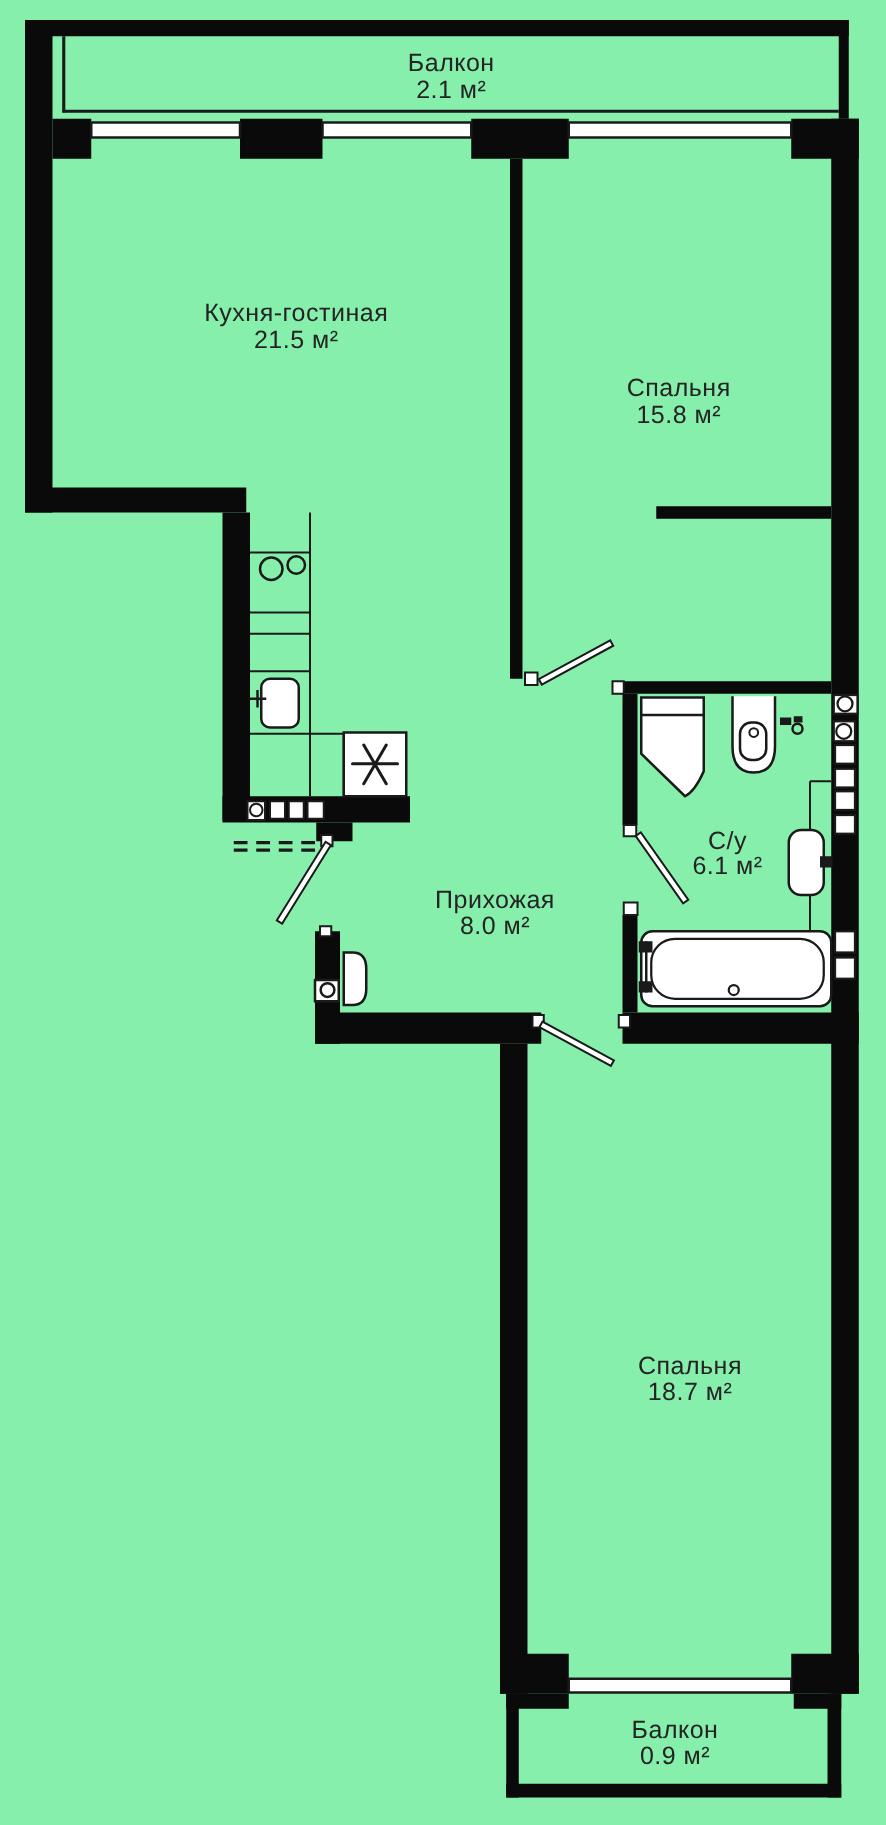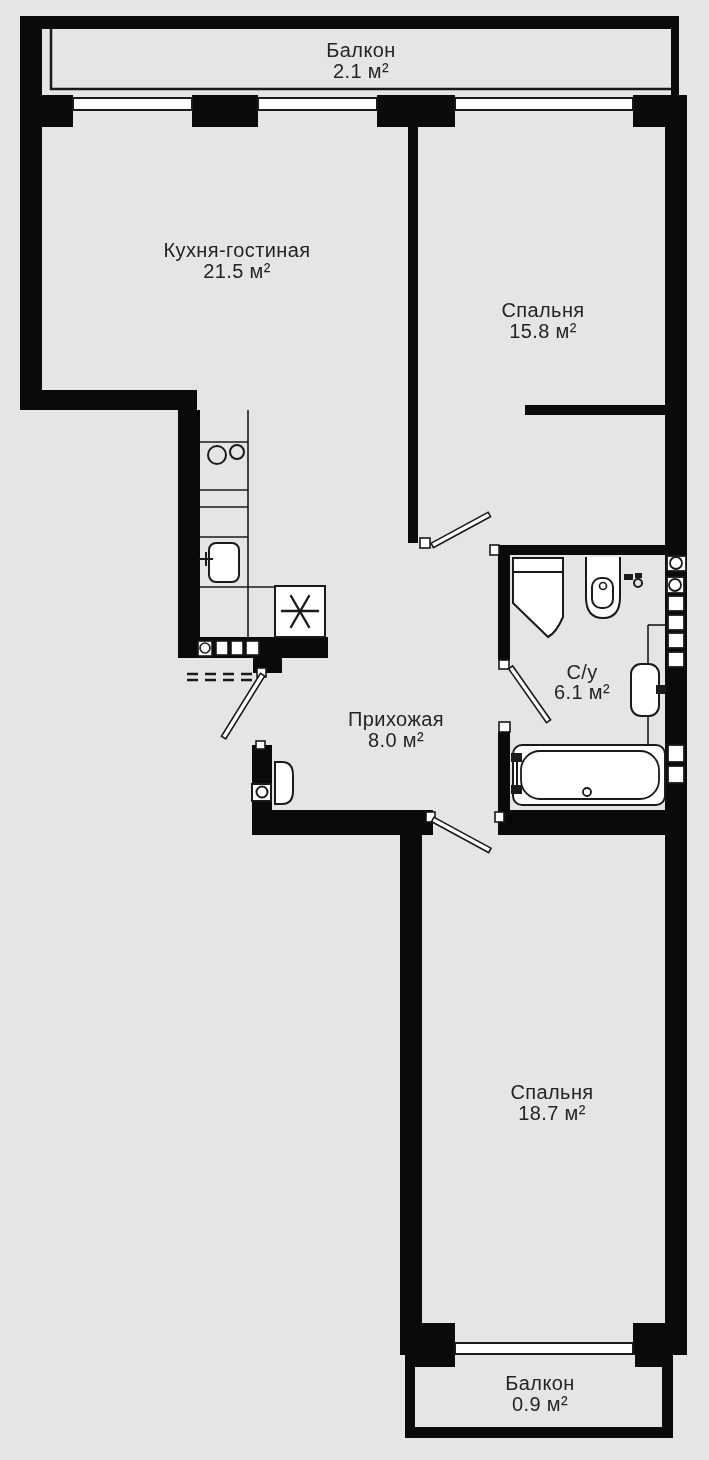--- a/index.html
+++ b/index.html
@@ -1,16 +1,16 @@
 <!DOCTYPE html>
 <html><head>
 <meta charset="utf-8">
 <style>
   html,body{margin:0;padding:0;background:#ffffff;}
-  .stage{position:relative;width:709px;height:1460px;background:#e5e5e5;overflow:hidden;
+  .stage{position:relative;width:709px;height:1460px;background:#86efac;overflow:hidden;
          font-family:"Liberation Sans", sans-serif;}
   svg{position:absolute;left:0;top:0;}
   text{font-family:"Liberation Sans", sans-serif;fill:#242424;letter-spacing:.4px;}
   .room-name{font-size:20px;font-weight:500;}
   .room-area{font-size:20px;font-weight:500;}
 </style>
 </head>
 <body>
 
 <div class="stage">

